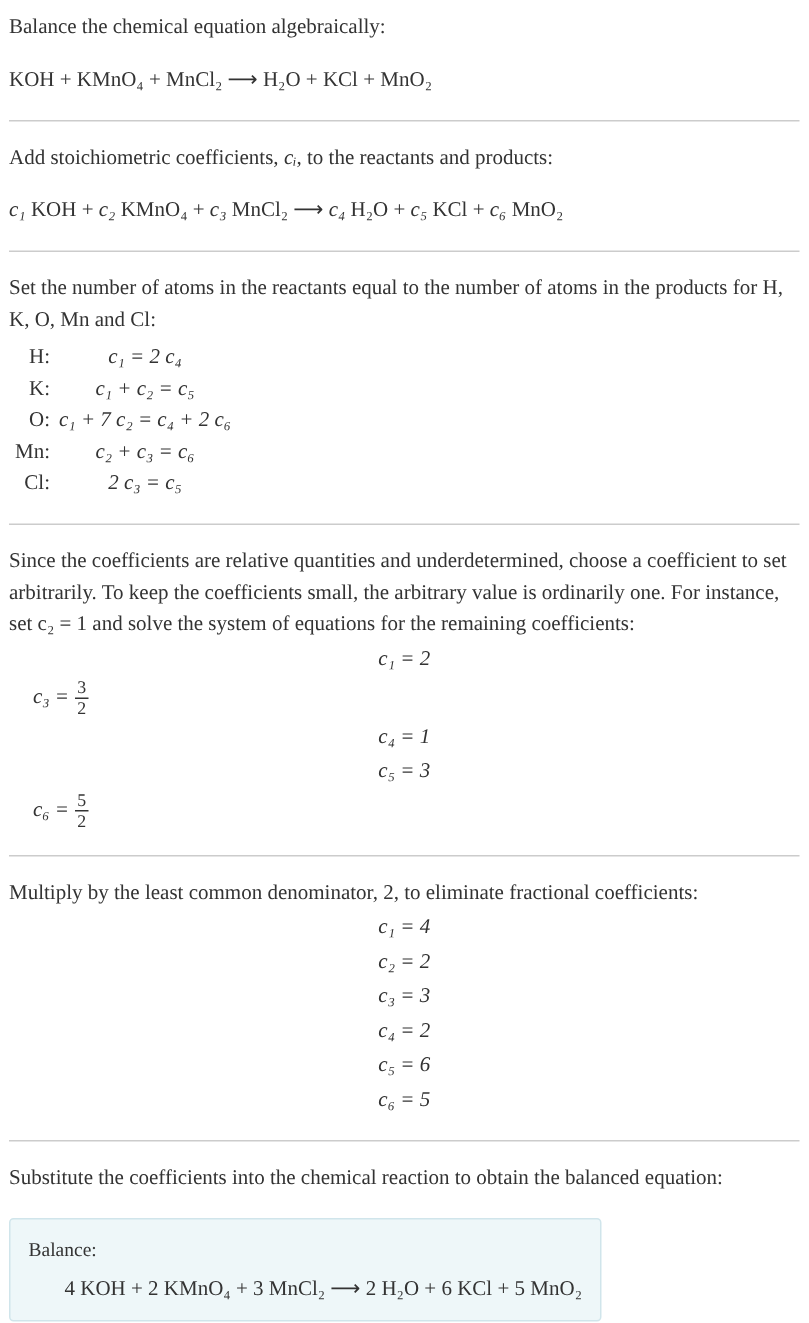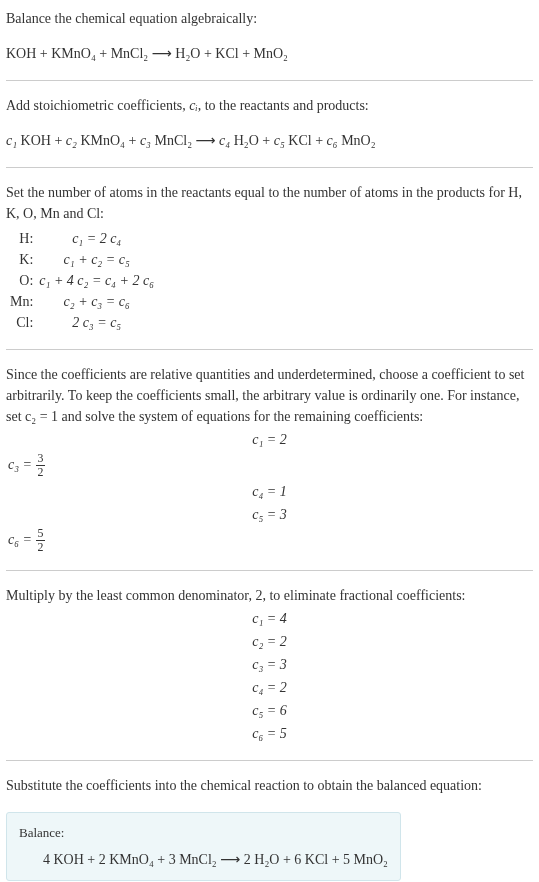--- a/index.html
+++ b/index.html
@@ -38,21 +38,21 @@
       display: table-cell;
       text-align: right;
       padding-right: 6px;
       white-space: nowrap;
     }
     .table-cell-eq {
       display: table-cell;
       white-space: nowrap;
     }
     .coef-line {
-      margin: 2px 2px;
+      margin: 2px 16px;
       font-family: Liberation Serif, serif;
     }
     .frac {
       display: inline-block;
       vertical-align: middle;
       text-align: center;
       font-size: 0.85em;
       line-height: 1.1;
     }
     .frac .num {
@@ -109,21 +109,21 @@
     <div class="table-row">
       <div class="table-cell-label">H:</div>
       <div class="table-cell-eq c">c₁ = 2 c₄</div>
     </div>
     <div class="table-row">
       <div class="table-cell-label">K:</div>
       <div class="table-cell-eq c">c₁ + c₂ = c₅</div>
     </div>
     <div class="table-row">
       <div class="table-cell-label">O:</div>
-      <div class="table-cell-eq c">c₁ + 4 c₂ = c₄ + 2 c₆</div>
+      <div class="table-cell-eq c">c₁ + 7 c₂ = c₄ + 2 c₆</div>
     </div>
     <div class="table-row">
       <div class="table-cell-label">Mn:</div>
       <div class="table-cell-eq c">c₂ + c₃ = c₆</div>
     </div>
     <div class="table-row">
       <div class="table-cell-label">Cl:</div>
       <div class="table-cell-eq c">2 c₃ = c₅</div>
     </div>
   </div>

